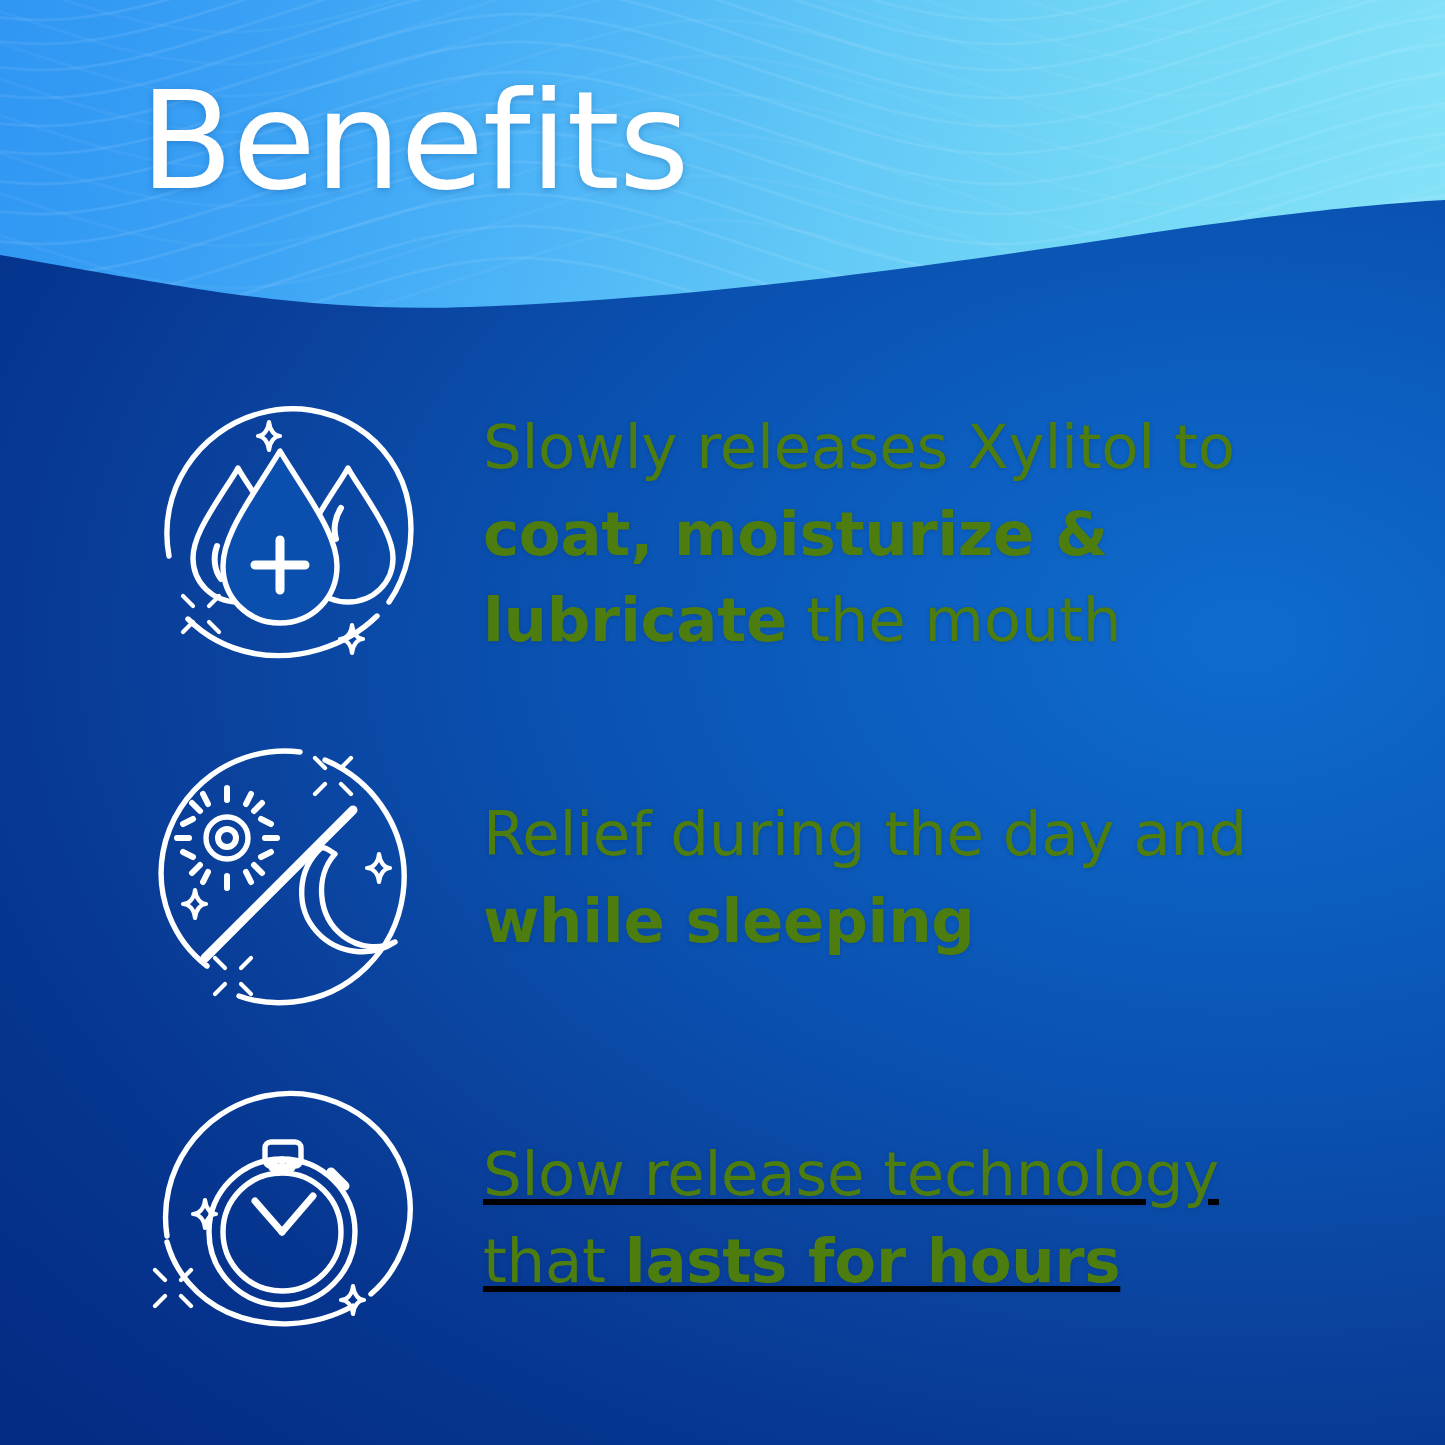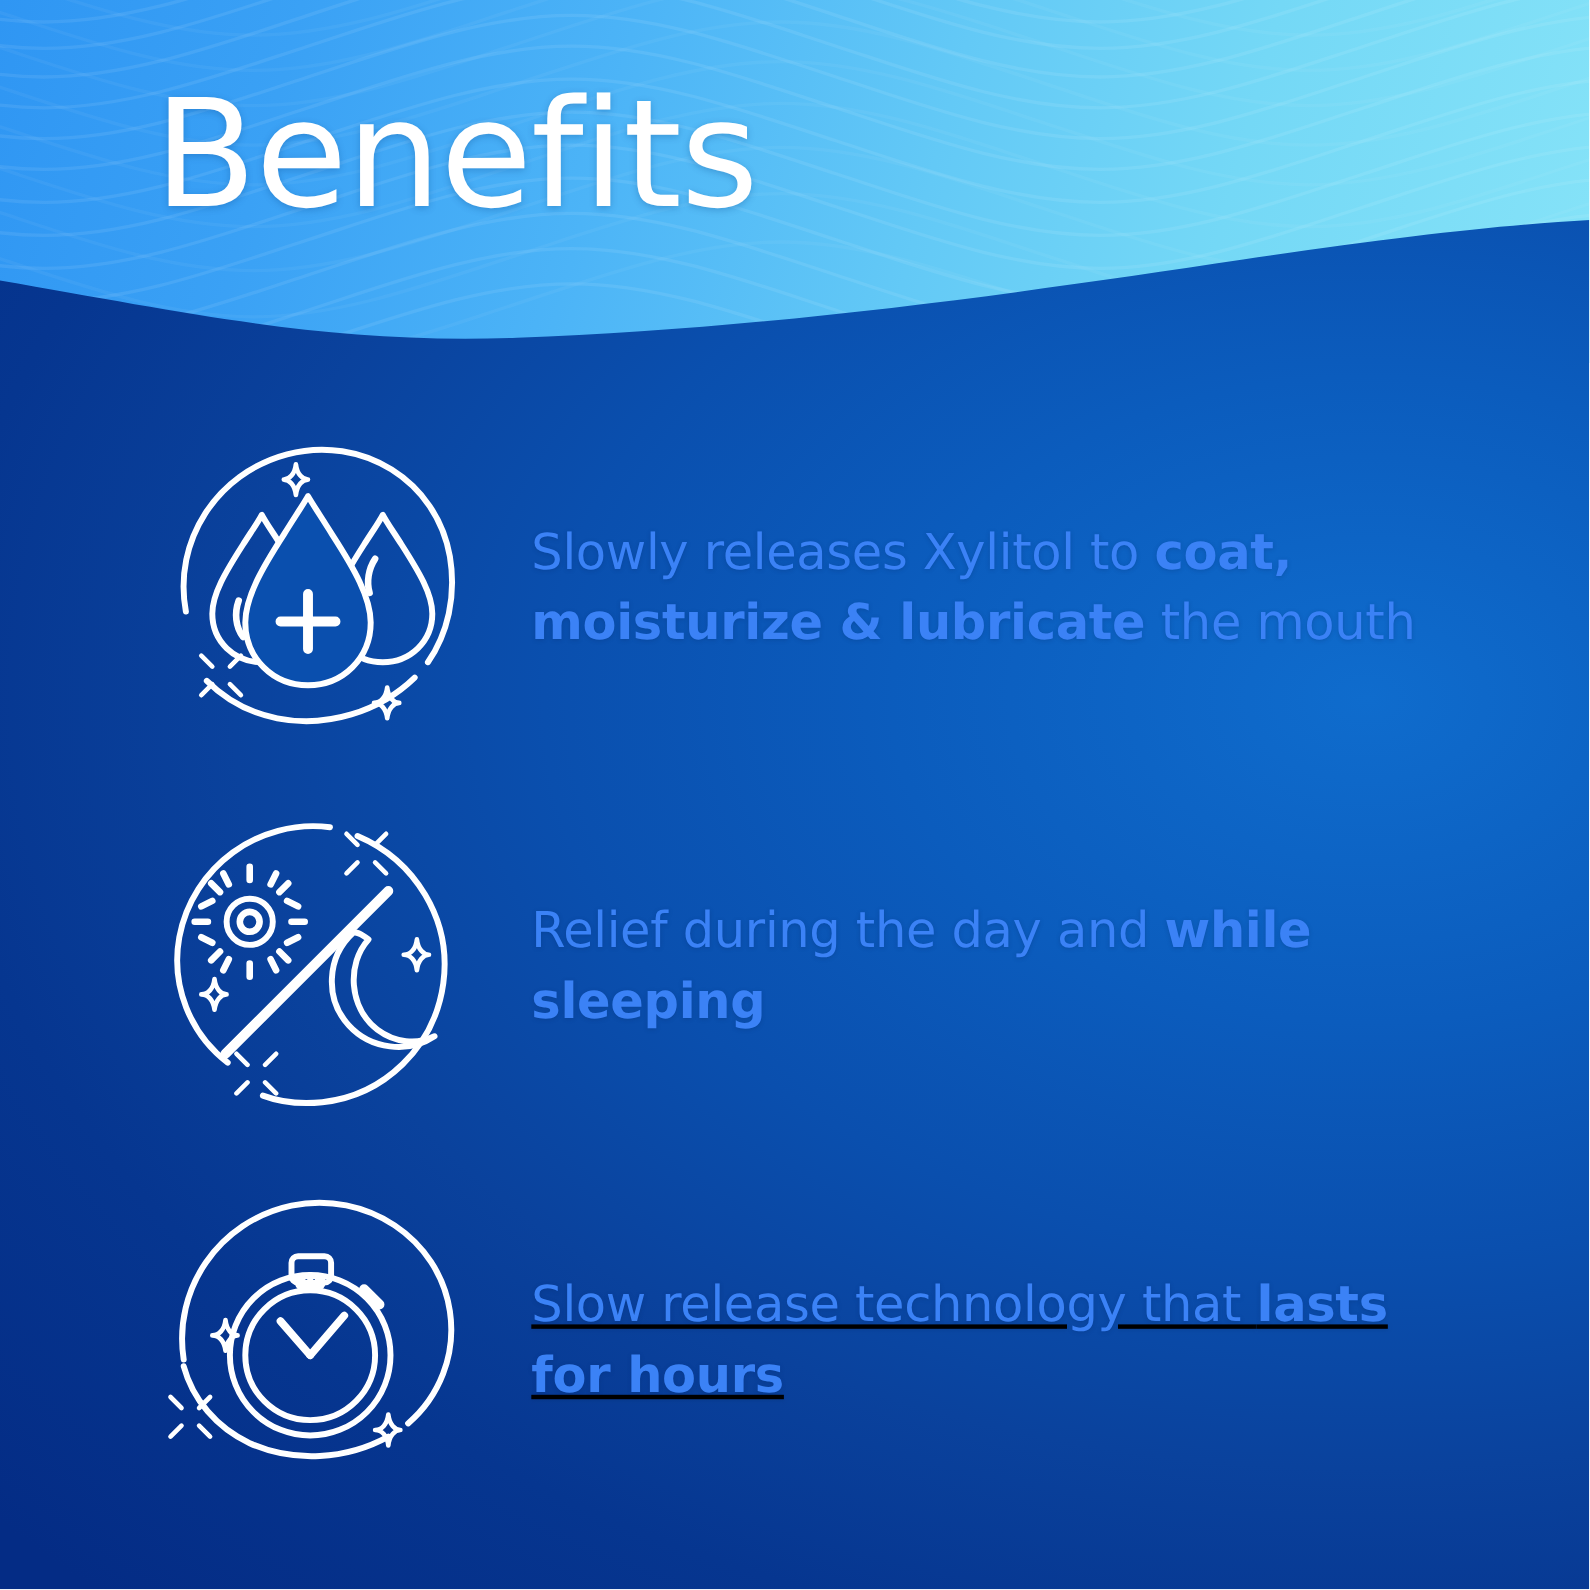--- a/index.html
+++ b/index.html
@@ -80,22 +80,22 @@
   .icon-wrap {
     width: 270px;
     height: 268px;
     margin-left: 145px;
     flex: 0 0 auto;
   }
   .icon-wrap svg { display: block; width: 270px; height: 268px; }
 
   .benefit-text {
     margin-left: 68px;
-    color: #3b82f6;
-    font-size: 45px;
+    color: #4d7c0f;
+    font-size: 61px;
     line-height: 1.42;
     font-weight: 400;
     letter-spacing: -.3px;
     max-width: 830px;
     font-family: "DejaVu Sans", "Liberation Sans", sans-serif;
     text-shadow: 0 1px 4px rgba(4, 40, 100, .25);
   }
   .benefit-text b { font-weight: 700; }
 </style>
 </head>

